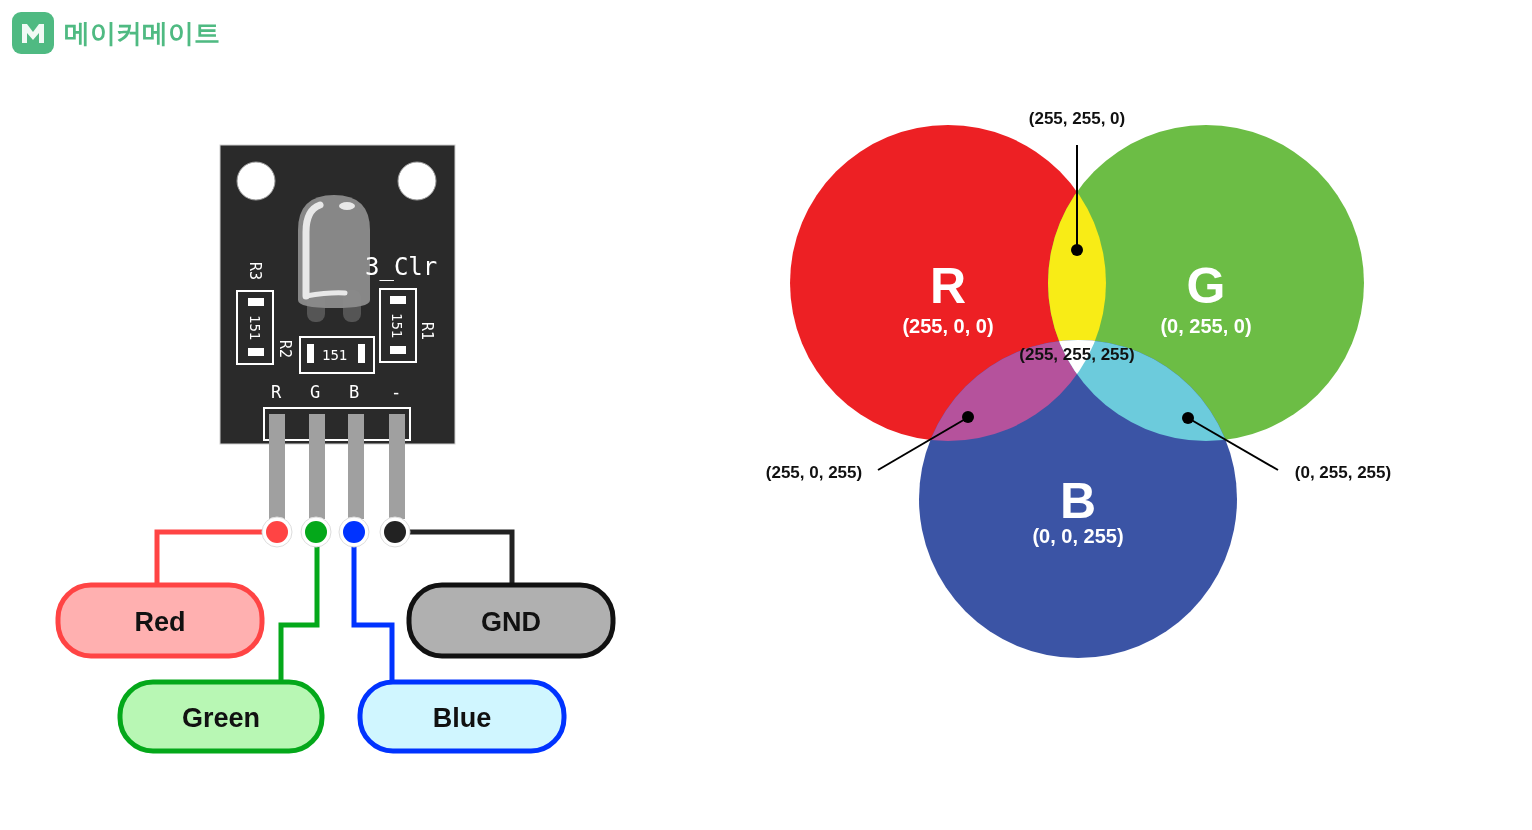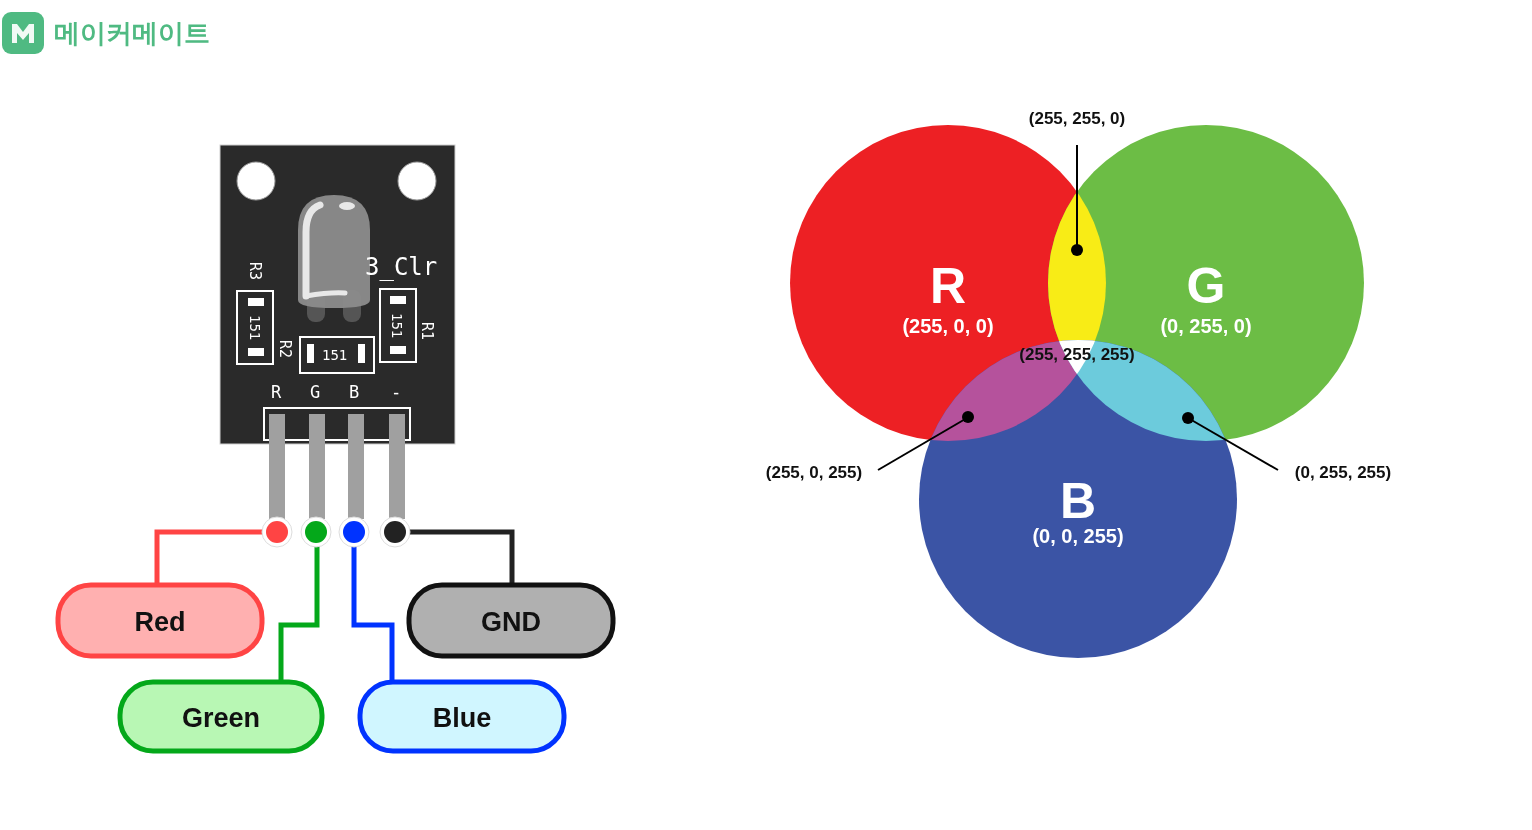--- a/index.html
+++ b/index.html
@@ -1,18 +1,18 @@
 <!DOCTYPE html>
 <html><head>
 <meta charset="utf-8">
 <style>
   html, body { margin:0; padding:0; background:#ffffff; }
   body { width:1532px; height:830px; position:relative; overflow:hidden;
          font-family:"Liberation Sans", "DejaVu Sans", sans-serif; }
-  .brand { position:absolute; left:2px; top:12px; display:flex; align-items:center; gap:10px; }
+  .brand { position:absolute; left:12px; top:12px; display:flex; align-items:center; gap:10px; }
   .brand-logo { width:42px; height:42px; border-radius:9px; background:#4fba82; position:relative; }
   .brand-logo .m { position:absolute; left:0; top:0; width:42px; height:42px; }
   .brand-name { font-family:"DejaVu Sans", sans-serif; font-weight:bold; font-size:26px; color:#4fba82; letter-spacing:0px; }
   svg { position:absolute; left:0; top:0; }
   .pcb-text { font-family:"DejaVu Sans Mono", monospace; fill:#ffffff; }
   .pill-text { font-family:"Liberation Sans", sans-serif; font-weight:bold; font-size:27px; fill:#111111; }
   .venn-big { font-family:"Liberation Sans", sans-serif; font-weight:bold; font-size:50px; fill:#ffffff; }
   .venn-sub { font-family:"Liberation Sans", sans-serif; font-weight:bold; font-size:20px; fill:#ffffff; }
   .callout { font-family:"Liberation Sans", sans-serif; font-weight:bold; font-size:17px; fill:#111111; }
 </style>

